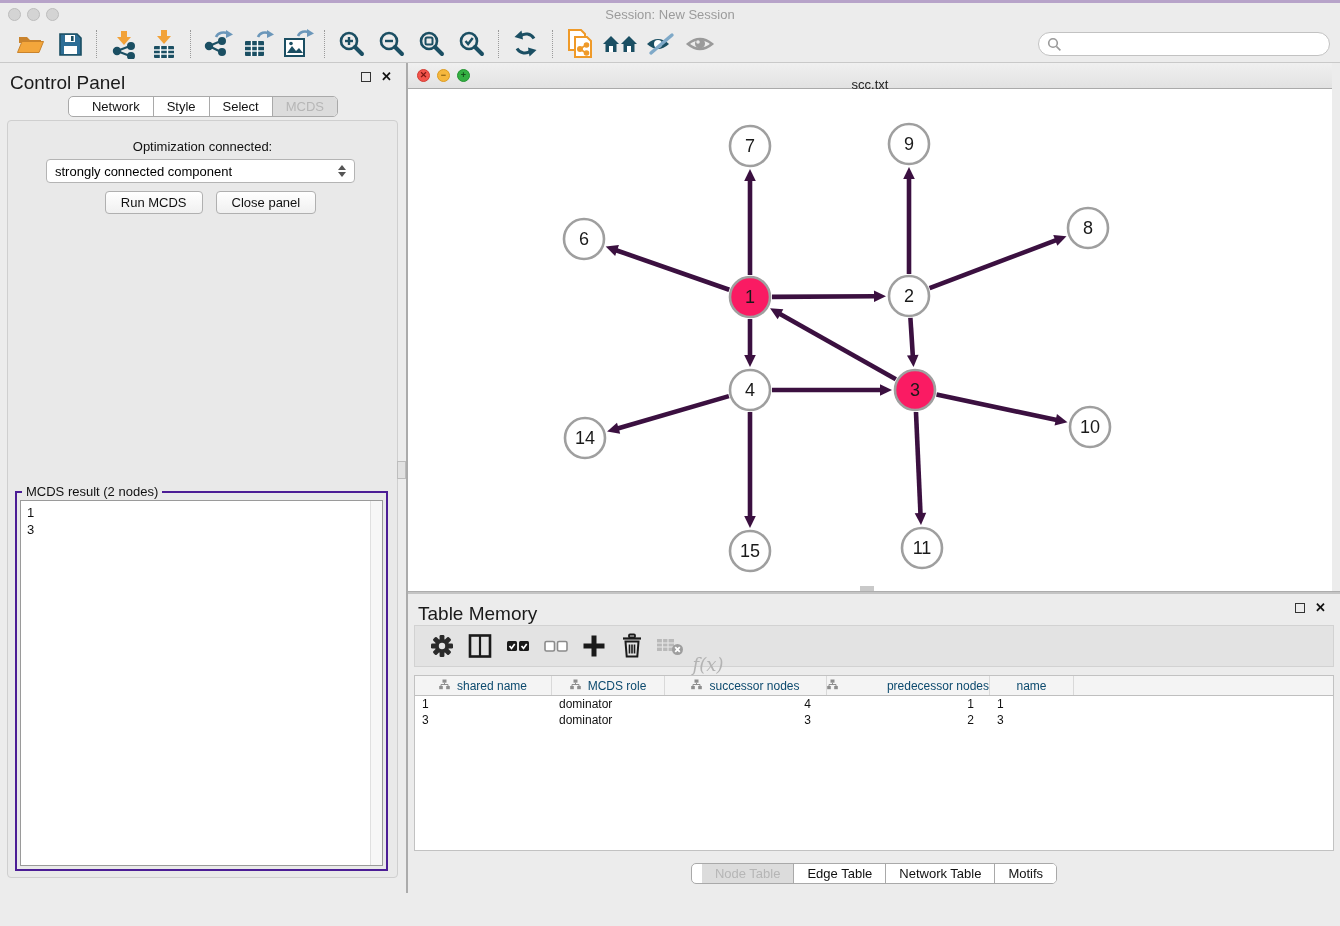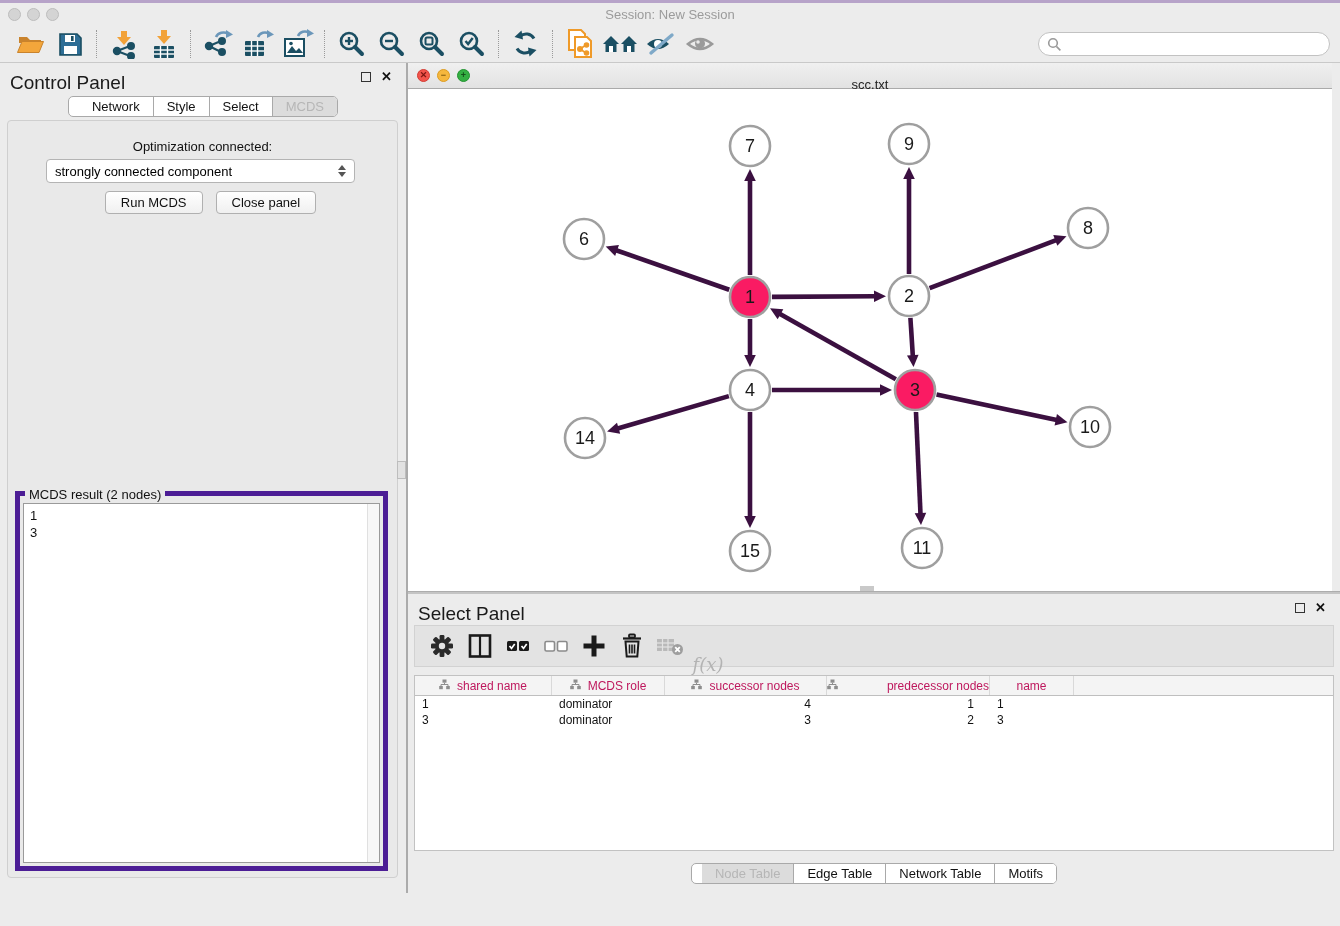--- a/index.html
+++ b/index.html
@@ -39,21 +39,21 @@
            border:1px solid #cfcfcf;border-radius:4px;}
   .opt-label{position:absolute;left:0;right:0;top:18px;text-align:center;font-size:13px;color:#111;}
   .criterion{position:absolute;left:38px;right:42px;top:38px;height:22px;background:#fff;border:1px solid #b4b4b4;
              border-radius:4px;display:flex;align-items:center;padding:0 8px;font-size:13px;}
   .criterion .stepper{margin-left:auto;display:flex;flex-direction:column;gap:2px;}
   .tri-up{width:0;height:0;border-left:4px solid transparent;border-right:4px solid transparent;border-bottom:5px solid #555;}
   .tri-dn{width:0;height:0;border-left:4px solid transparent;border-right:4px solid transparent;border-top:5px solid #555;}
   .cp-buttons{position:absolute;left:16px;right:0;top:70px;display:flex;justify-content:center;gap:13px;}
   .btn{background:linear-gradient(#ffffff,#f0f0f0);border:1px solid #b0b0b0;border-radius:4px;
        font-size:13px;color:#111;padding:3px 15px;font-family:"Liberation Sans",sans-serif;}
-  .result-group{position:absolute;left:7px;right:9px;top:370px;bottom:6px;border:5px solid #4c1d95;}
+  .result-group{position:absolute;left:7px;right:9px;top:370px;bottom:6px;border:2px solid #4c1d95;}
   .result-legend{position:absolute;top:-9px;left:5px;background:#e9e9e9;padding:0 4px;font-size:13px;color:#111;}
   .result-area{position:absolute;left:3px;right:3px;top:7px;bottom:3px;background:#fff;border:1px solid #9a9a9a;}
   .result-text{position:absolute;left:6px;top:3px;font-size:13px;color:#111;white-space:pre;line-height:17px;}
   .result-scroll{position:absolute;right:0;top:0;bottom:0;width:11px;background:#f7f7f7;border-left:1px solid #e0e0e0;}
 
   .v-splitter{position:absolute;left:406px;top:63px;width:2px;height:830px;background:#ababab;}
   .v-handle{position:absolute;left:397px;top:461px;width:9px;height:18px;background:#e2e2e2;border:1px solid #bdbdbd;box-sizing:border-box;}
 
   
   .network-window{position:absolute;left:408px;top:63px;width:924px;height:531px;background:#fff;}
@@ -68,21 +68,21 @@
   .h-splitter{position:absolute;left:408px;top:591px;width:932px;height:3px;background:#c4c4c4;border-top:1px solid #adadad;box-sizing:border-box;}
 
   
   .table-panel{position:absolute;left:408px;top:594px;width:932px;height:299px;background:#ececec;}
   .tp-toolbar{position:absolute;left:6px;right:6px;top:31px;height:42px;background:#e3e3e3;border:1px solid #d2d2d2;
               box-sizing:border-box;display:flex;align-items:center;padding-left:8px;}
   .tp-btn{width:38px;height:34px;display:flex;align-items:center;justify-content:center;flex:0 0 auto;}
   .fx{font-family:"DejaVu Serif",serif;font-style:italic;font-size:18px;color:#b3b3b3;margin-top:37px;}
   .ntable{position:absolute;left:6px;right:6px;top:81px;bottom:42px;background:#fff;border:1px solid #c2c2c2;box-sizing:border-box;}
   .thead{display:flex;height:19px;background:#f4f4f4;border-bottom:1px solid #bfbfbf;}
-  .th{display:flex;align-items:center;justify-content:center;gap:7px;font-size:12px;color:#be185d;
+  .th{display:flex;align-items:center;justify-content:center;gap:7px;font-size:12px;color:#0c4a6e;
       border-right:1px solid #d9d9d9;box-sizing:border-box;flex:0 0 auto;}
   .tr{display:flex;height:16px;}
   .td{font-size:12px;color:#111;box-sizing:border-box;flex:0 0 auto;padding-top:1px;}
   .td.left{text-align:left;padding-left:7px;}
   .td.right{text-align:right;padding-right:16px;}
   .tp-tabs{position:absolute;left:0;width:100%;bottom:9px;text-align:center;}
 
   
   .statusbar{position:absolute;left:0;top:893px;width:100%;height:33px;background:#ececec;border-top:1px solid #cfcfcf;box-sizing:border-box;}
   .sb-left-btn{position:absolute;left:10px;top:5px;width:29px;height:23px;background:linear-gradient(#fbfbfb,#ededed);
@@ -424,21 +424,21 @@
             <text x="514" y="459" text-anchor="middle" dominant-baseline="central" font-size="18" fill="#1a1a1a" font-family="&quot;Liberation Sans&quot;, sans-serif">11</text>
           </g>
         </svg>
       <div class="nw-scroll-handle"></div>
     </div>
   </div>
   <div class="h-splitter"></div>
 
   <div class="table-panel">
     <div class="panel-header">
-      <span class="ph-title">Select Panel</span>
+      <span class="ph-title">Table Memory</span>
       <span class="ph-icons">
         <span class="float-ico"></span>
         <span class="close-ico">✕</span>
       </span>
     </div>
     <div class="tp-toolbar">
       <div class="tp-btn">
         <svg width="28" height="28" viewBox="0 0 28 28">
           <g fill="#2a2a2a" transform="translate(14,14)">
             <rect x="-2.4" y="-11" width="4.8" height="22" rx="1.2"></rect>

